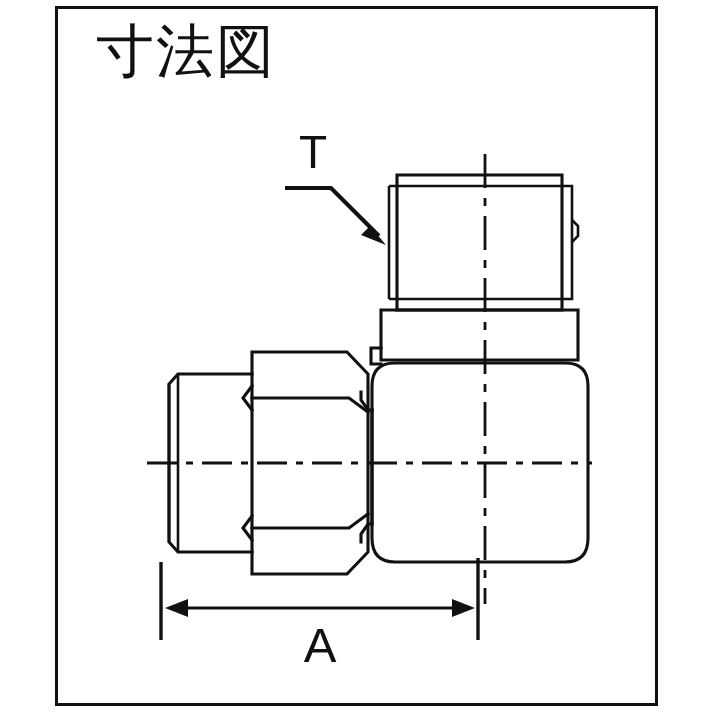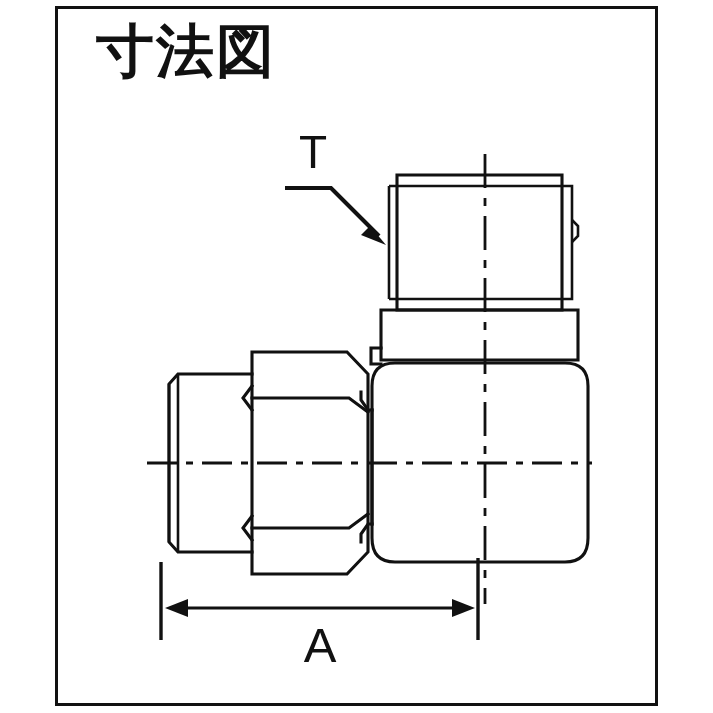--- a/index.html
+++ b/index.html
@@ -31,21 +31,21 @@
   }
   #title {
     position: absolute;
     left: 96px;
     top: 22px;
     font-size: 58px;
     line-height: 1;
     letter-spacing: 2px;
     color: #111111;
     font-family: "DejaVu Sans", sans-serif;
-    font-weight: 700;
+    font-weight: 400;
     white-space: nowrap;
     user-select: none;
   }
   #drawing {
     position: absolute;
     left: 0;
     top: 0;
     width: 713px;
     height: 713px;
   }

